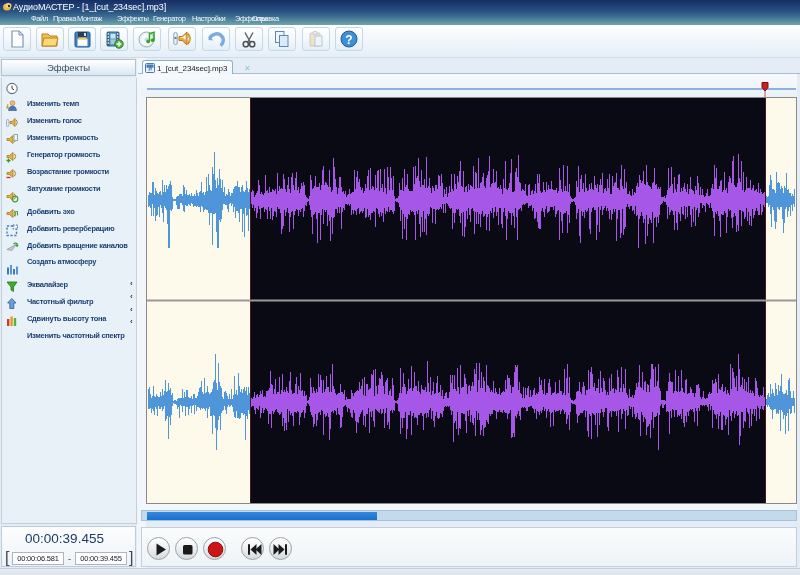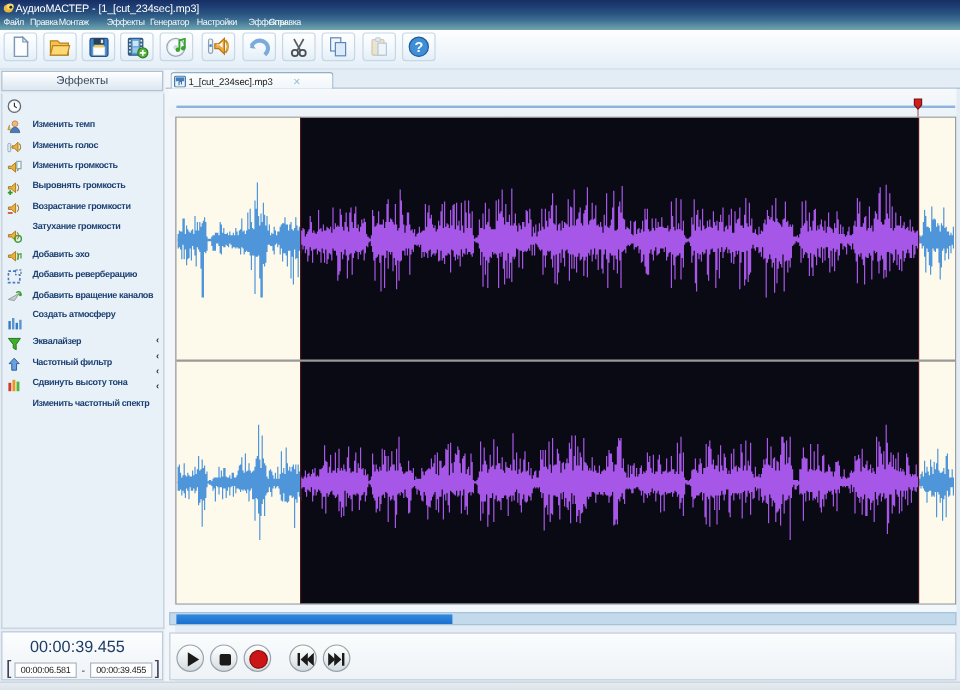--- a/index.html
+++ b/index.html
@@ -6,21 +6,21 @@
 html,body { width:800px; height:575px; overflow:hidden; }
 body { position:relative; font-family:"Liberation Sans", sans-serif; background:#e4edf5; }
 .abs { position:absolute; }
 
 
 #header { left:0; top:0; width:800px; height:25px;
   background:linear-gradient(#172f63 0%, #1d3b72 18%, #29527f 45%, #3e7093 68%, #5c92a4 88%, #74a3ad 100%); }
 #titletext { left:13px; top:2px; font-size:9px; letter-spacing:-0.1px; color:#fff; }
 #appicon { left:3px; top:2px; width:10px; height:9px; }
 #menurow { left:0; top:14px; width:800px; height:11px; color:#f4f8fb; font-size:7.5px; letter-spacing:-0.38px; }
-#menurow span { position:absolute; top:0; }
+#menurow span { position:absolute; top:0;margin-left:28px; }
 
 
 #toolbar { left:0; top:25px; width:800px; height:33px;
   background:linear-gradient(#fdfeff, #eaf2f9 80%, #e4eef6);
   border-bottom:1px solid #cfdce8; }
 .tbtn { position:absolute; top:2px; width:28px; height:24px; border:1px solid #c6d7e6; border-radius:3px;
   background:linear-gradient(#ffffff, #f2f8fc 55%, #e3eef7); }
 .tbtn svg { position:absolute; left:2px; top:0px; }
 
 
@@ -29,21 +29,21 @@
   font-size:9.5px; color:#3a4c5e; text-align:center; line-height:16px; }
 #fxpanel { left:1px; top:78px; width:136px; height:446px; border:1px solid #c3cfda; border-top:none;
   background:#e9f1f8; }
 .fxitem { position:absolute; left:6px; height:14px; }
 .fxitem svg { position:absolute; left:0; top:0; }
 .fxitem b { position:absolute; left:21px; top:17px; font-size:7.5px; letter-spacing:-0.3px; font-weight:bold; color:#1c4072; white-space:nowrap; }
 .chev { position:absolute; left:130px; width:6px; height:7px; font-size:8px; font-weight:bold; color:#333; line-height:7px; }
 
 
 #tabline { left:138px; top:73px; width:662px; height:1px; background:#a8bccd; }
-#tab { left:142px; top:60px; width:136px; height:14px; background:linear-gradient(#fdfefe,#f0f6fa);
+#tab { left:142px; top:60px; width:91px; height:14px; background:linear-gradient(#fdfefe,#f0f6fa);
   border:1px solid #8fb0c8; border-bottom:none; border-radius:3px 3px 0 0; }
 #tab .txt { position:absolute; left:14px; top:2.5px; font-size:8px; letter-spacing:-0.1px; color:#222; }
 #tab .x { position:absolute; left:101px; top:2.5px; font-size:8px; color:#96c2d8; }
 #ruler { left:141px; top:74px; width:656px; height:23px; background:linear-gradient(#f7fafc,#eaf2f8); }
 #rulerline { left:147px; top:88px; width:649px; height:2px; background:#8fb2dc; }
 #wavesvg { left:146px; top:97px; }
 #scroll { left:141px; top:510px; width:656px; height:11px; background:#c3d9ec; border:1px solid #a4c2da; }
 #prescroll { left:141px; top:504px; width:656px; height:6px; background:#f2f7fb; }
 #thumb { left:5px; top:1px; width:230px; height:8px; background:linear-gradient(#3489dc,#1a6fd0); }
 
@@ -202,21 +202,21 @@
       <path d="M10 3.2a4 4 0 0 1 0 5.6" stroke="#a87820" fill="none"></path>
     </svg>
     <b>Изменить громкость</b>
   </div>
 <div class="fxitem abs" style="top:133px">
     <svg width="13" height="13" viewBox="0 0 13 12">
       <path d="M1 5h2.5L7 2v8L3.5 7H1z" fill="#e8b23c" stroke="#a87820" stroke-width=".8"></path>
       <path d="M8.3 3.2a4 4 0 0 1 0 5.6" stroke="#a87820" fill="none"></path>
       <rect x="8" y="1" width="3.5" height="6" fill="#f4f8fb" stroke="#8aa"></rect>
     </svg>
-    <b>Выровнять громкость</b>
+    <b>Генератор громкость</b>
   </div>
 <div class="fxitem abs" style="top:150px">
     <svg width="13" height="13" viewBox="0 0 13 12">
       <path d="M1 5h2.5L7 2v8L3.5 7H1z" fill="#e8b23c" stroke="#a87820" stroke-width=".8"></path>
       <path d="M8.3 3.2a4 4 0 0 1 0 5.6" stroke="#a87820" fill="none"></path>
       <path d="M2.5 8v4M.5 10h4" stroke="#2e9c1e" stroke-width="1.4"></path>
     </svg>
     <b>Возрастание громкости</b>
   </div>
 <div class="fxitem abs" style="top:167px">

